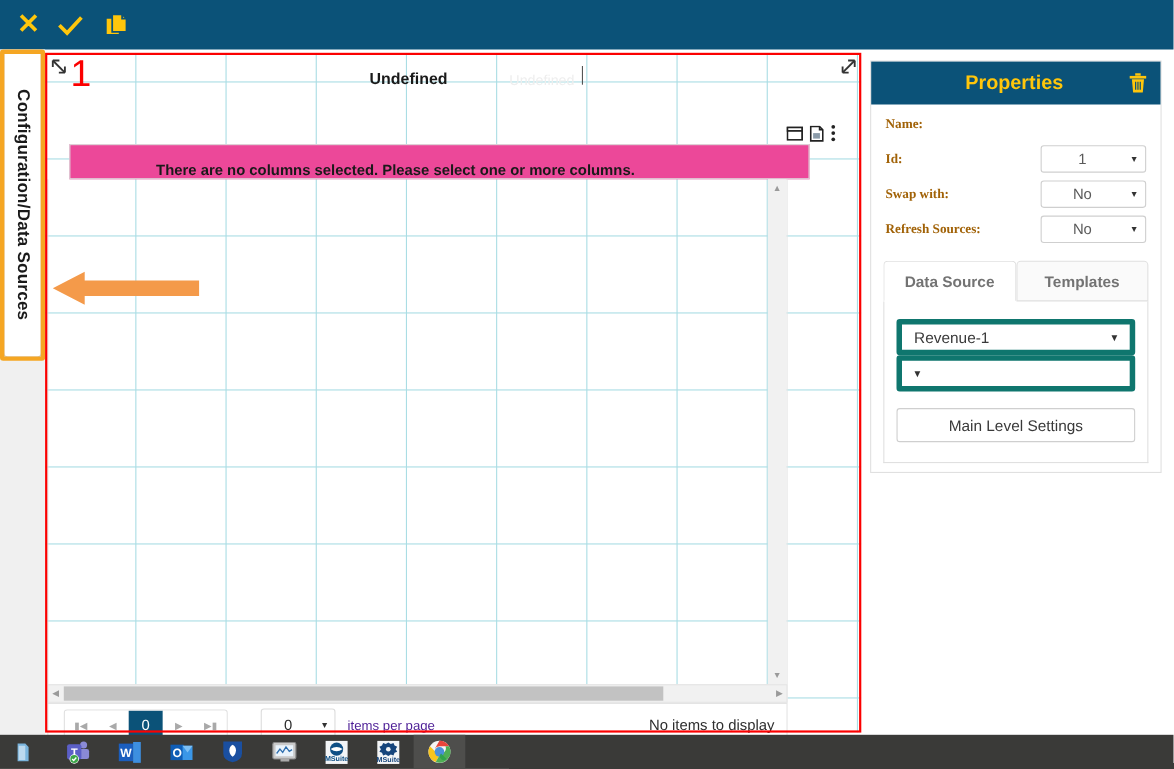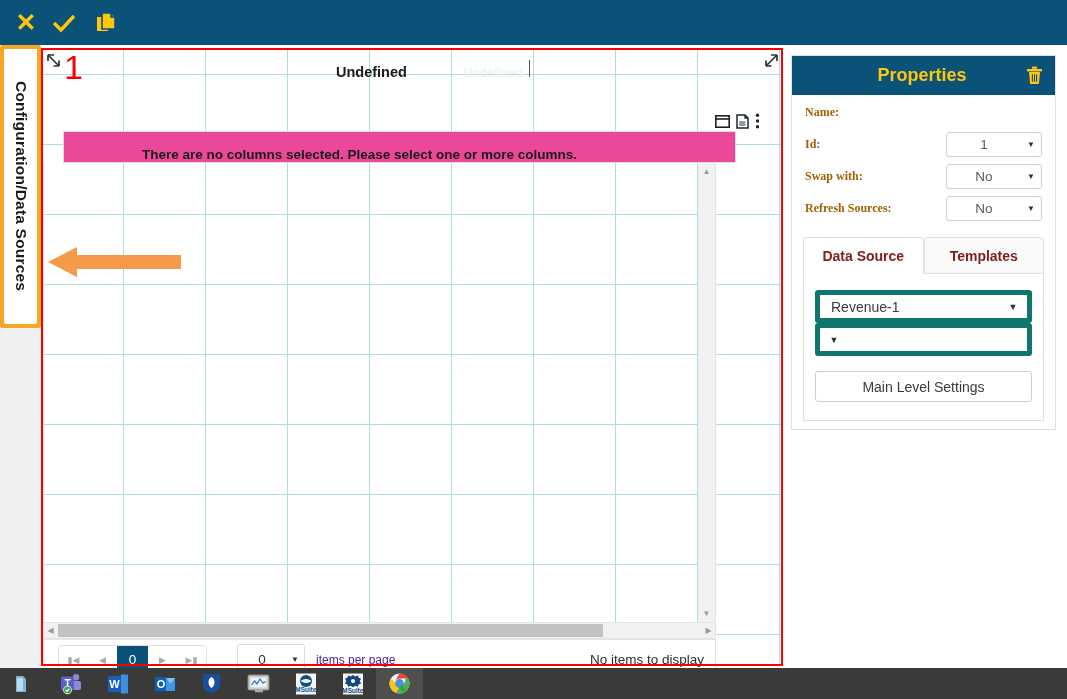--- a/index.html
+++ b/index.html
@@ -182,21 +182,21 @@
   .plabel { font-size:12px; font-weight:bold; color:#a16207; flex:1;font-family:Liberation Serif, serif; }
   .pselect {
     width:96px; height:25px; border:1px solid #cfcfcf; border-radius:3px;
     display:flex; align-items:center; background:#fff; cursor:pointer;
   }
   .pselect .val { flex:1; text-align:center; font-size:13.5px; color:#5a5a5a; }
   .pselect .cv { width:20px; text-align:center; font-size:8px; color:#333; }
 
   .tabs { display:flex; margin:14px 11px 0 11px; position:relative; }
   .tabitem {
-    flex:1; text-align:center; font-size:14px; font-weight:bold; color:#7f1d1d;
+    flex:1; text-align:center; font-size:14px; font-weight:bold; color:#737373;
     padding:10px 0 9px 0; border:1px solid #e0e0e0; background:#fafafa;
     cursor:pointer; border-radius:4px 4px 0 0;
   }
   .tabitem.active { background:#ffffff; border-bottom-color:#ffffff; }
   .tabpanel {
     margin:0 11px; border:1px solid #e0e0e0; border-top:none;
     padding:16px 11px 18px 11px; background:#fff;
   }
   .fullselect {
     width:100%; height:33px; border:5px solid #0f766e; border-radius:3px;

